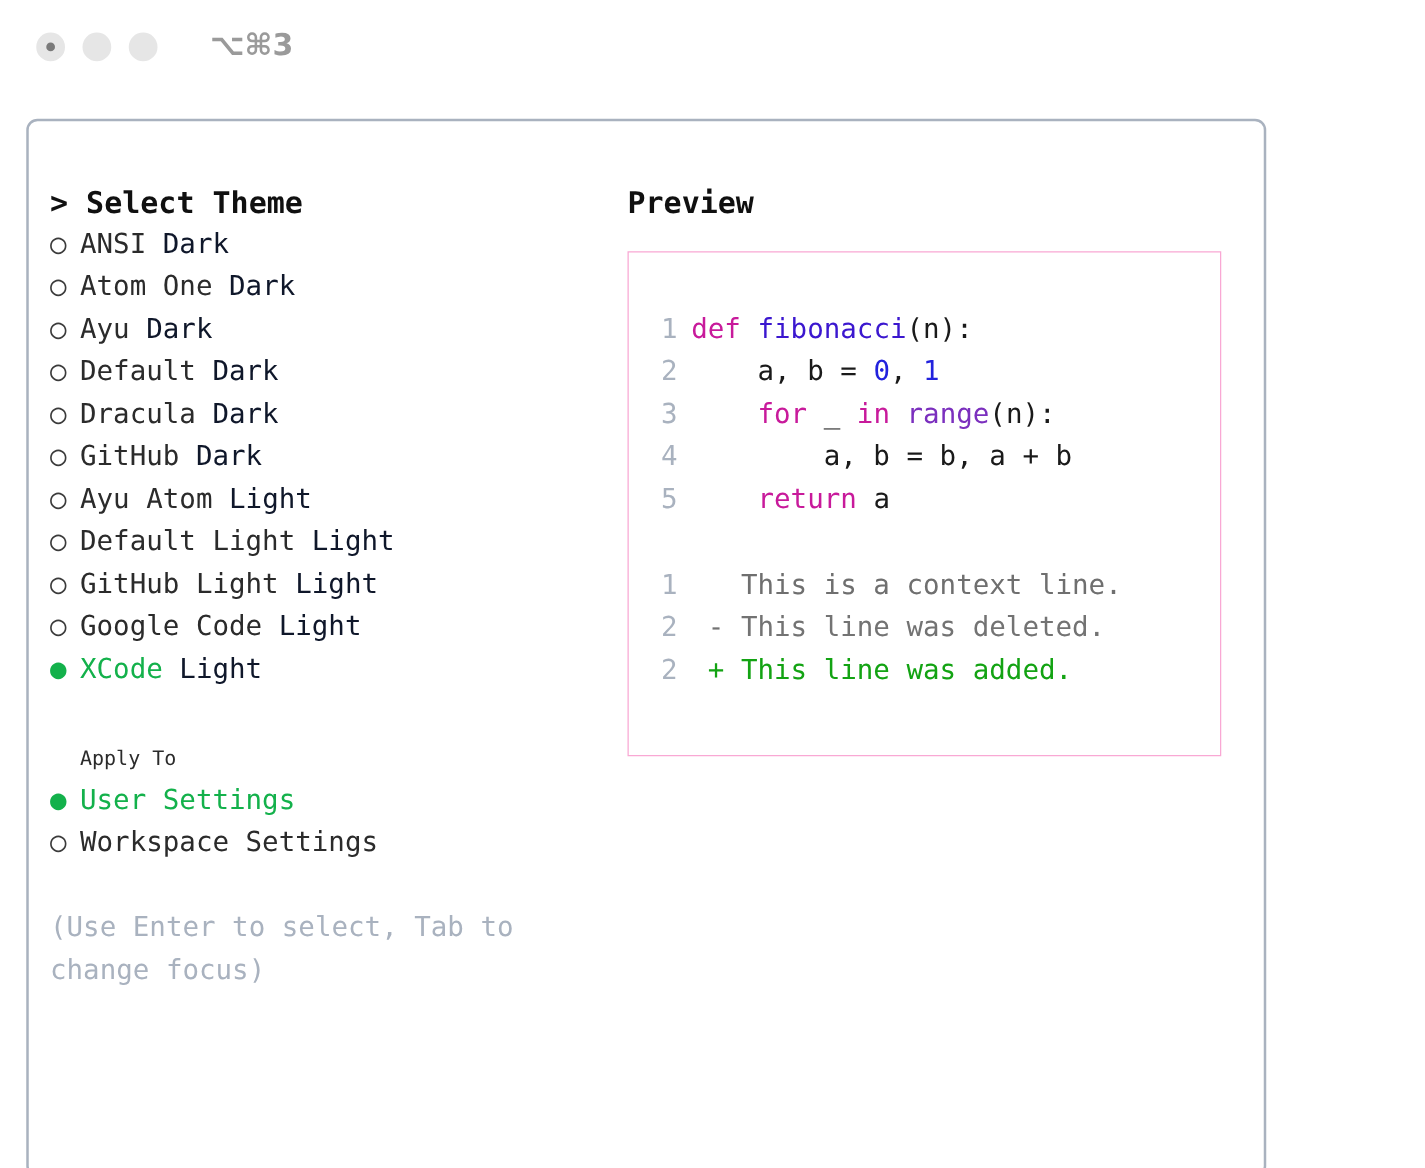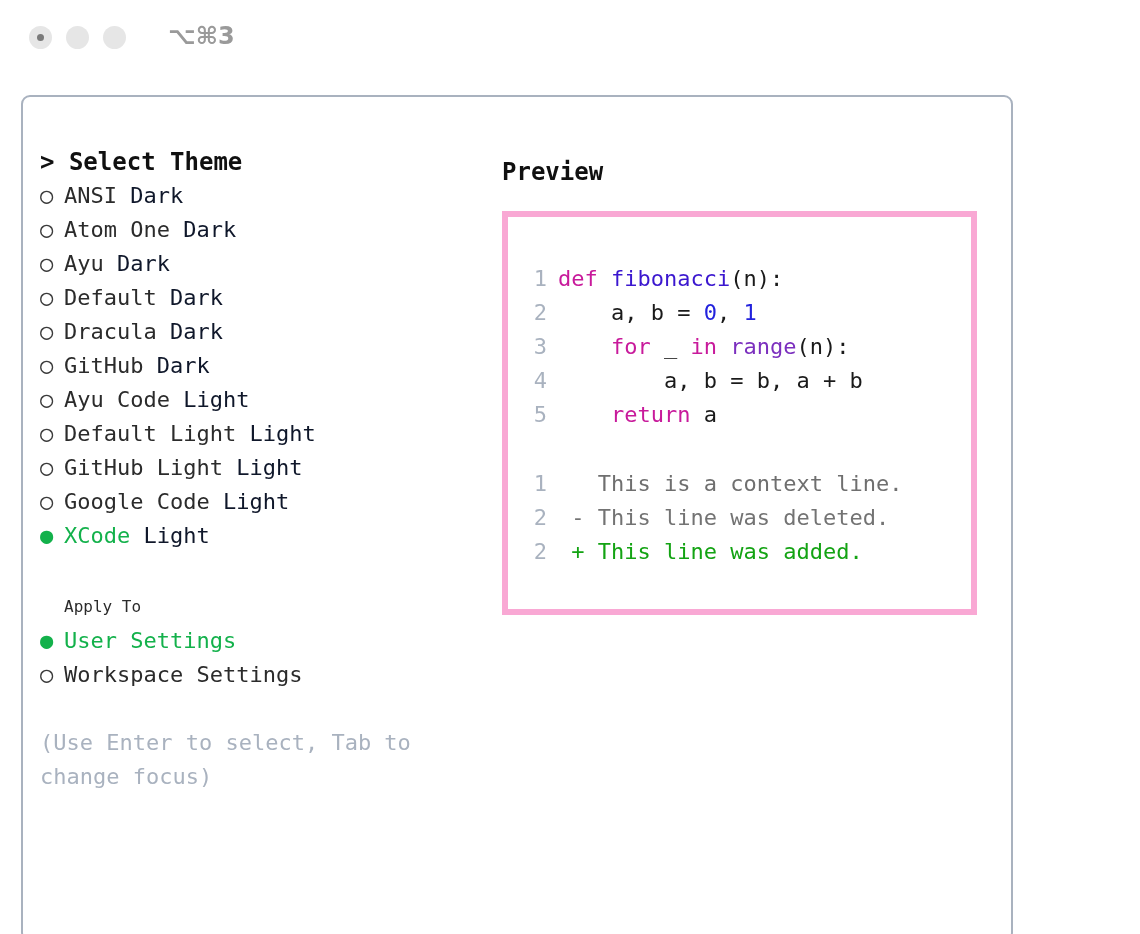--- a/index.html
+++ b/index.html
@@ -117,33 +117,32 @@
     color: #a9b2bf;
     width: 410px;
     white-space: pre-wrap;
   }
 
   
   .right-col {
     position: absolute;
     left: 479px; top: 48px;
     width: 480px;
-    margin-top: 10px;
   }
   .preview-title {
     font-size: 24px;
     font-weight: bold;
     color: #101010;
     line-height: 34px;
   }
   .preview-box {
     margin-top: 22px;
     width: 475px;
     height: 404px;
-    border: 6px solid #f9a8d4;
+    border: 1px solid #f9a8d4;
     box-sizing: border-box;
     background: #ffffff;
     position: relative;
   }
   .code-area {
     position: absolute;
     left: 13px; top: 45px;
     right: 6px;
   }
   .code-line {
@@ -192,21 +191,21 @@
 
     <div class="left-col">
       <div class="header-row">&gt; Select Theme</div>
       <div id="theme-list">
           <div class="theme-row"><span class="bullet">○</span><span class="name">ANSI</span><span class="kind"> Dark</span></div>
           <div class="theme-row"><span class="bullet">○</span><span class="name">Atom One</span><span class="kind"> Dark</span></div>
           <div class="theme-row"><span class="bullet">○</span><span class="name">Ayu</span><span class="kind"> Dark</span></div>
           <div class="theme-row"><span class="bullet">○</span><span class="name">Default</span><span class="kind"> Dark</span></div>
           <div class="theme-row"><span class="bullet">○</span><span class="name">Dracula</span><span class="kind"> Dark</span></div>
           <div class="theme-row"><span class="bullet">○</span><span class="name">GitHub</span><span class="kind"> Dark</span></div>
-          <div class="theme-row"><span class="bullet">○</span><span class="name">Ayu Code</span><span class="kind"> Light</span></div>
+          <div class="theme-row"><span class="bullet">○</span><span class="name">Ayu Atom</span><span class="kind"> Light</span></div>
           <div class="theme-row"><span class="bullet">○</span><span class="name">Default Light</span><span class="kind"> Light</span></div>
           <div class="theme-row"><span class="bullet">○</span><span class="name">GitHub Light</span><span class="kind"> Light</span></div>
           <div class="theme-row"><span class="bullet">○</span><span class="name">Google Code</span><span class="kind"> Light</span></div>
           <div class="theme-row selected"><span class="bullet">●</span><span class="name">XCode</span><span class="kind"> Light</span></div>
         </div>
 
       <div class="applyto-block">
         <div class="applyto-label">Apply To</div>
         <div id="apply-list">
             <div class="theme-row selected"><span class="bullet">●</span><span class="name">User Settings</span></div>

